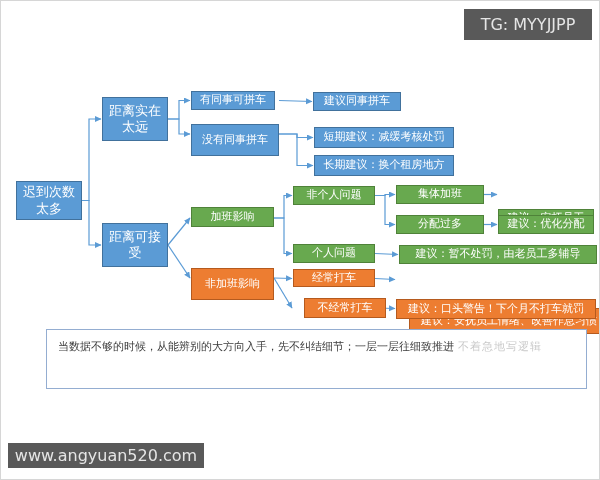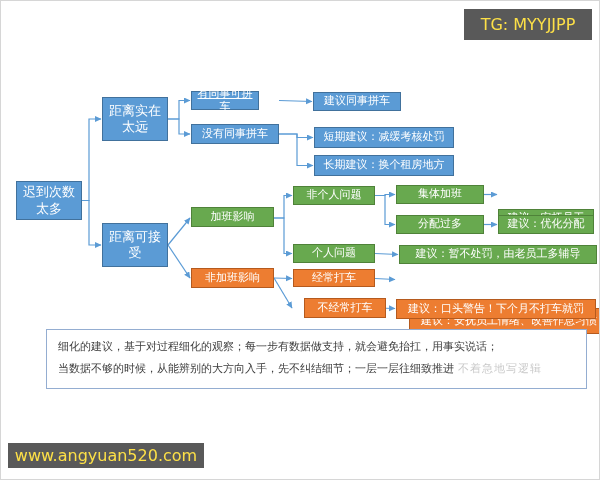--- a/index.html
+++ b/index.html
@@ -1,19 +1,19 @@
 <!DOCTYPE html>
 <html><head>
 <meta charset="utf-8">
 <style>
   html,body { margin:0; padding:0; background:#fff; }
   body { width:600px; height:480px; font-family:"DejaVu Sans","Liberation Sans",sans-serif; }
   .page { position:relative; width:598px; height:478px; border:1px solid #d6d6d6; background:#fff; overflow:hidden; }
 
-  .badge { position:absolute; color:#fde047; display:flex; align-items:center; justify-content:center; white-space:nowrap; }
+  .badge { position:absolute; color:#e5e5e5; display:flex; align-items:center; justify-content:center; white-space:nowrap; }
   .tg-badge   { left:463px; top:8px;  width:128px; height:31px; font-size:16px; }
   .site-badge { left:7px; top:442px; width:196px; height:25px; font-size:16px; }
 
   .diagram { position:absolute; left:0; top:0; width:598px; height:478px; }
   #edges { position:absolute; left:0; top:0; pointer-events:none; }
   .edge { fill:none; stroke-width:1.2px; }
 
   .node { position:absolute; box-sizing:border-box; color:#fff;
           display:flex; align-items:center; justify-content:center;
           text-align:center; font-size:11px; line-height:1.15; padding:0 3px; }
@@ -60,44 +60,41 @@
         <path d="M374,252.5 L397,253.5" class="edge" stroke="#5B9BD5" marker-end="url(#arrow)"></path>
         <path d="M273,277 L291,277.5" class="edge" stroke="#5B9BD5" marker-end="url(#arrow)"></path>
         <path d="M273,277 L291,307" class="edge" stroke="#5B9BD5" marker-end="url(#arrow)"></path>
         <path d="M374,277.5 L394,278.5" class="edge" stroke="#5B9BD5" marker-end="url(#arrow)"></path>
         <path d="M374,307 L394,307.5" class="edge" stroke="#5B9BD5" marker-end="url(#arrow)"></path>
       </svg>
 
   <div class="node blue lg" style="left: 15px; top: 180px; width: 66px; height: 39px;">迟到次数太多</div>
       <div class="node blue lg" style="left: 101px; top: 96px; width: 66px; height: 44px;">距离实在太远</div>
       <div class="node blue lg" style="left: 101px; top: 222px; width: 66px; height: 44px;">距离可接受</div>
-      <div class="node blue" style="left: 190px; top: 90px; width: 68px; height: 19px; text-decoration: underline;">有同事可拼车</div>
-      <div class="node blue" style="left: 190px; top: 123px; width: 88px; height: 20px;">没有同事拼车</div>
+      <div class="node blue" style="left: 190px; top: 90px; width: 84px; height: 19px;">有同事可拼车</div>
+      <div class="node blue" style="left: 190px; top: 123px; width: 88px; height: 32px;">没有同事拼车</div>
       <div class="node blue" style="left: 312px; top: 91px; width: 88px; height: 19px;">建议同事拼车</div>
       <div class="node blue" style="left: 313px; top: 126px; width: 140px; height: 21px;">短期建议：减缓考核处罚</div>
       <div class="node blue" style="left: 313px; top: 154px; width: 140px; height: 21px;">长期建议：换个租房地方</div>
       <div class="node green" style="left: 190px; top: 206px; width: 83px; height: 20px;">加班影响</div>
       <div class="node green" style="left: 292px; top: 185px; width: 82px; height: 19px;">非个人问题</div>
       <div class="node green" style="left: 292px; top: 243px; width: 82px; height: 19px;">个人问题</div>
       <div class="node green" style="left: 395px; top: 184px; width: 88px; height: 19px;">集体加班</div>
       <div class="node green" style="left: 395px; top: 214px; width: 88px; height: 19px;">分配过多</div>
       <div class="node green" style="left: 497px; top: 184px; width: 96px; height: 19px; margin-top: 24px;">建议：安抚员工</div>
       <div class="node green" style="left: 497px; top: 214px; width: 96px; height: 19px;">建议：优化分配</div>
       <div class="node green" style="left: 398px; top: 244px; width: 198px; height: 19px;">建议：暂不处罚，由老员工多辅导</div>
-      <div class="node orange" style="left: 190px; top: 267px; width: 83px; height: 20px;">非加班影响</div>
+      <div class="node orange" style="left: 190px; top: 267px; width: 83px; height: 32px;">非加班影响</div>
       <div class="node orange" style="left: 292px; top: 268px; width: 82px; height: 18px;">经常打车</div>
       <div class="node orange" style="left: 292px; top: 297px; width: 82px; height: 20px; margin-left: 11px;">不经常打车</div>
       <div class="node orange" style="left: 408px; top: 269px; width: 200px; height: 26px; margin-top: 38px;">建议：安抚员工情绪、改善作息习惯</div>
       <div class="node orange" style="left: 395px; top: 298px; width: 200px; height: 20px;">建议：口头警告！下个月不打车就罚</div>
     </div>
 
   <div class="note">
-    <div class="note-line">
-      <span>细化的建议，基于对过程细化的观察；每一步有数据做支持，就会避免抬扛，用事实说话；</span>
-    </div>
     <div class="note-line">
       <span>当数据不够的时候，从能辨别的大方向入手，先不纠结细节；一层一层往细致推进</span><span class="watermark">不着急地写逻辑</span>
     </div>
   </div>
 
   <div class="badge site-badge" style="background: rgb(89, 89, 89);">www.angyuan520.com</div>
 
 </div>
 
 </body></html>

